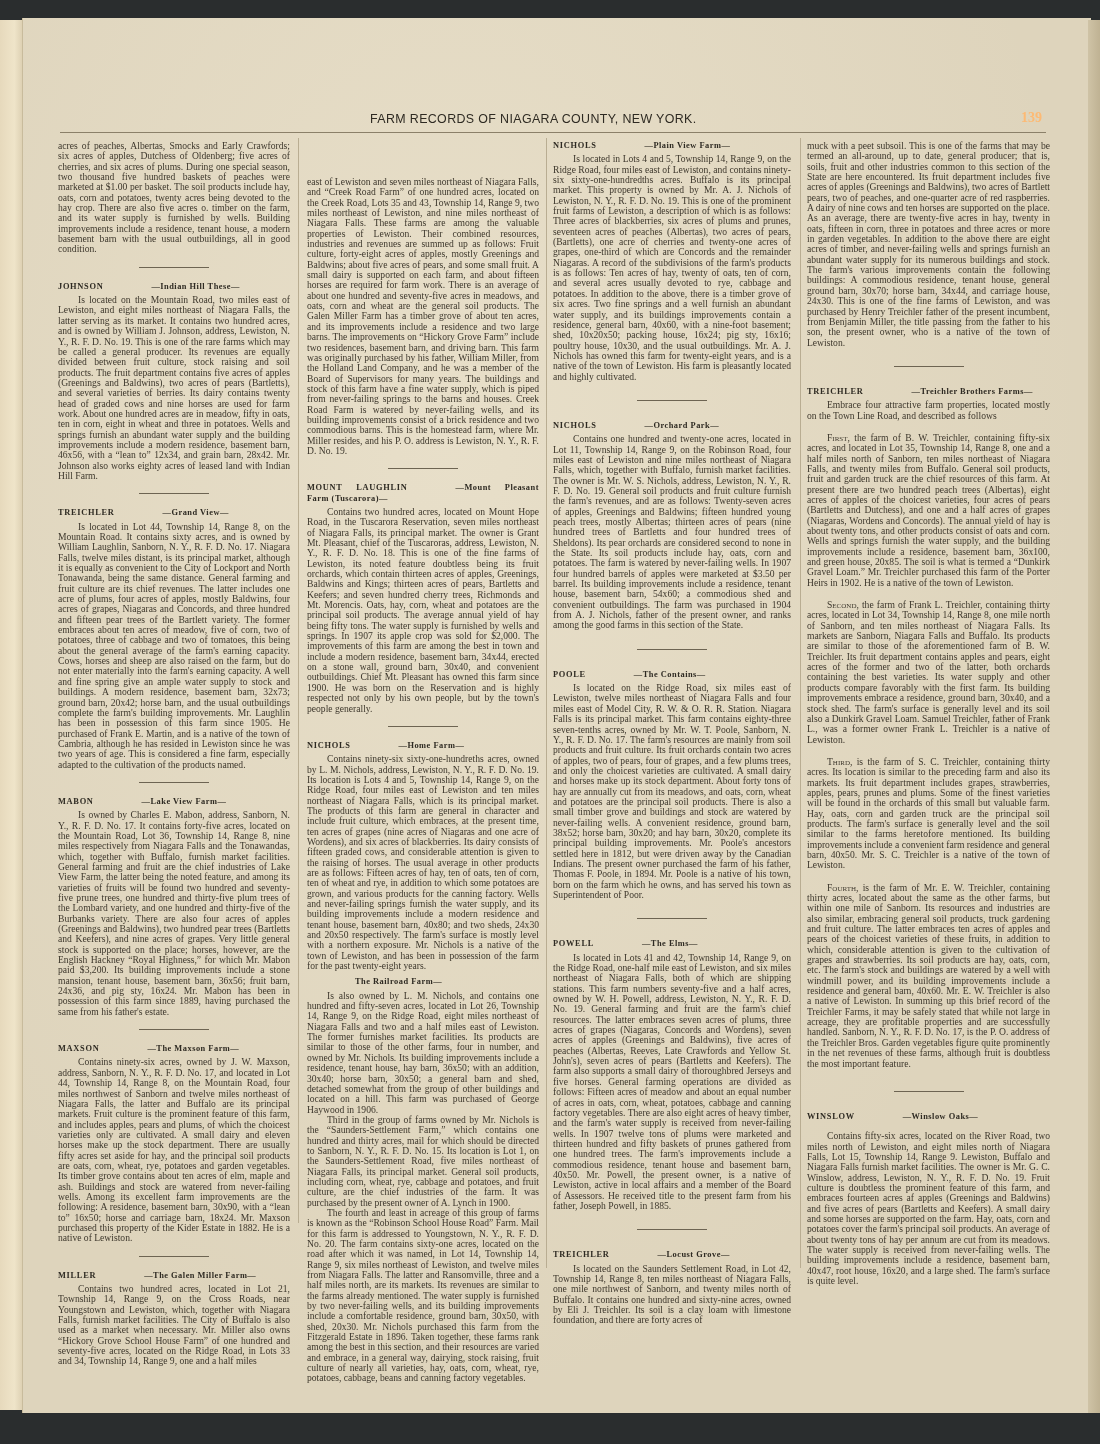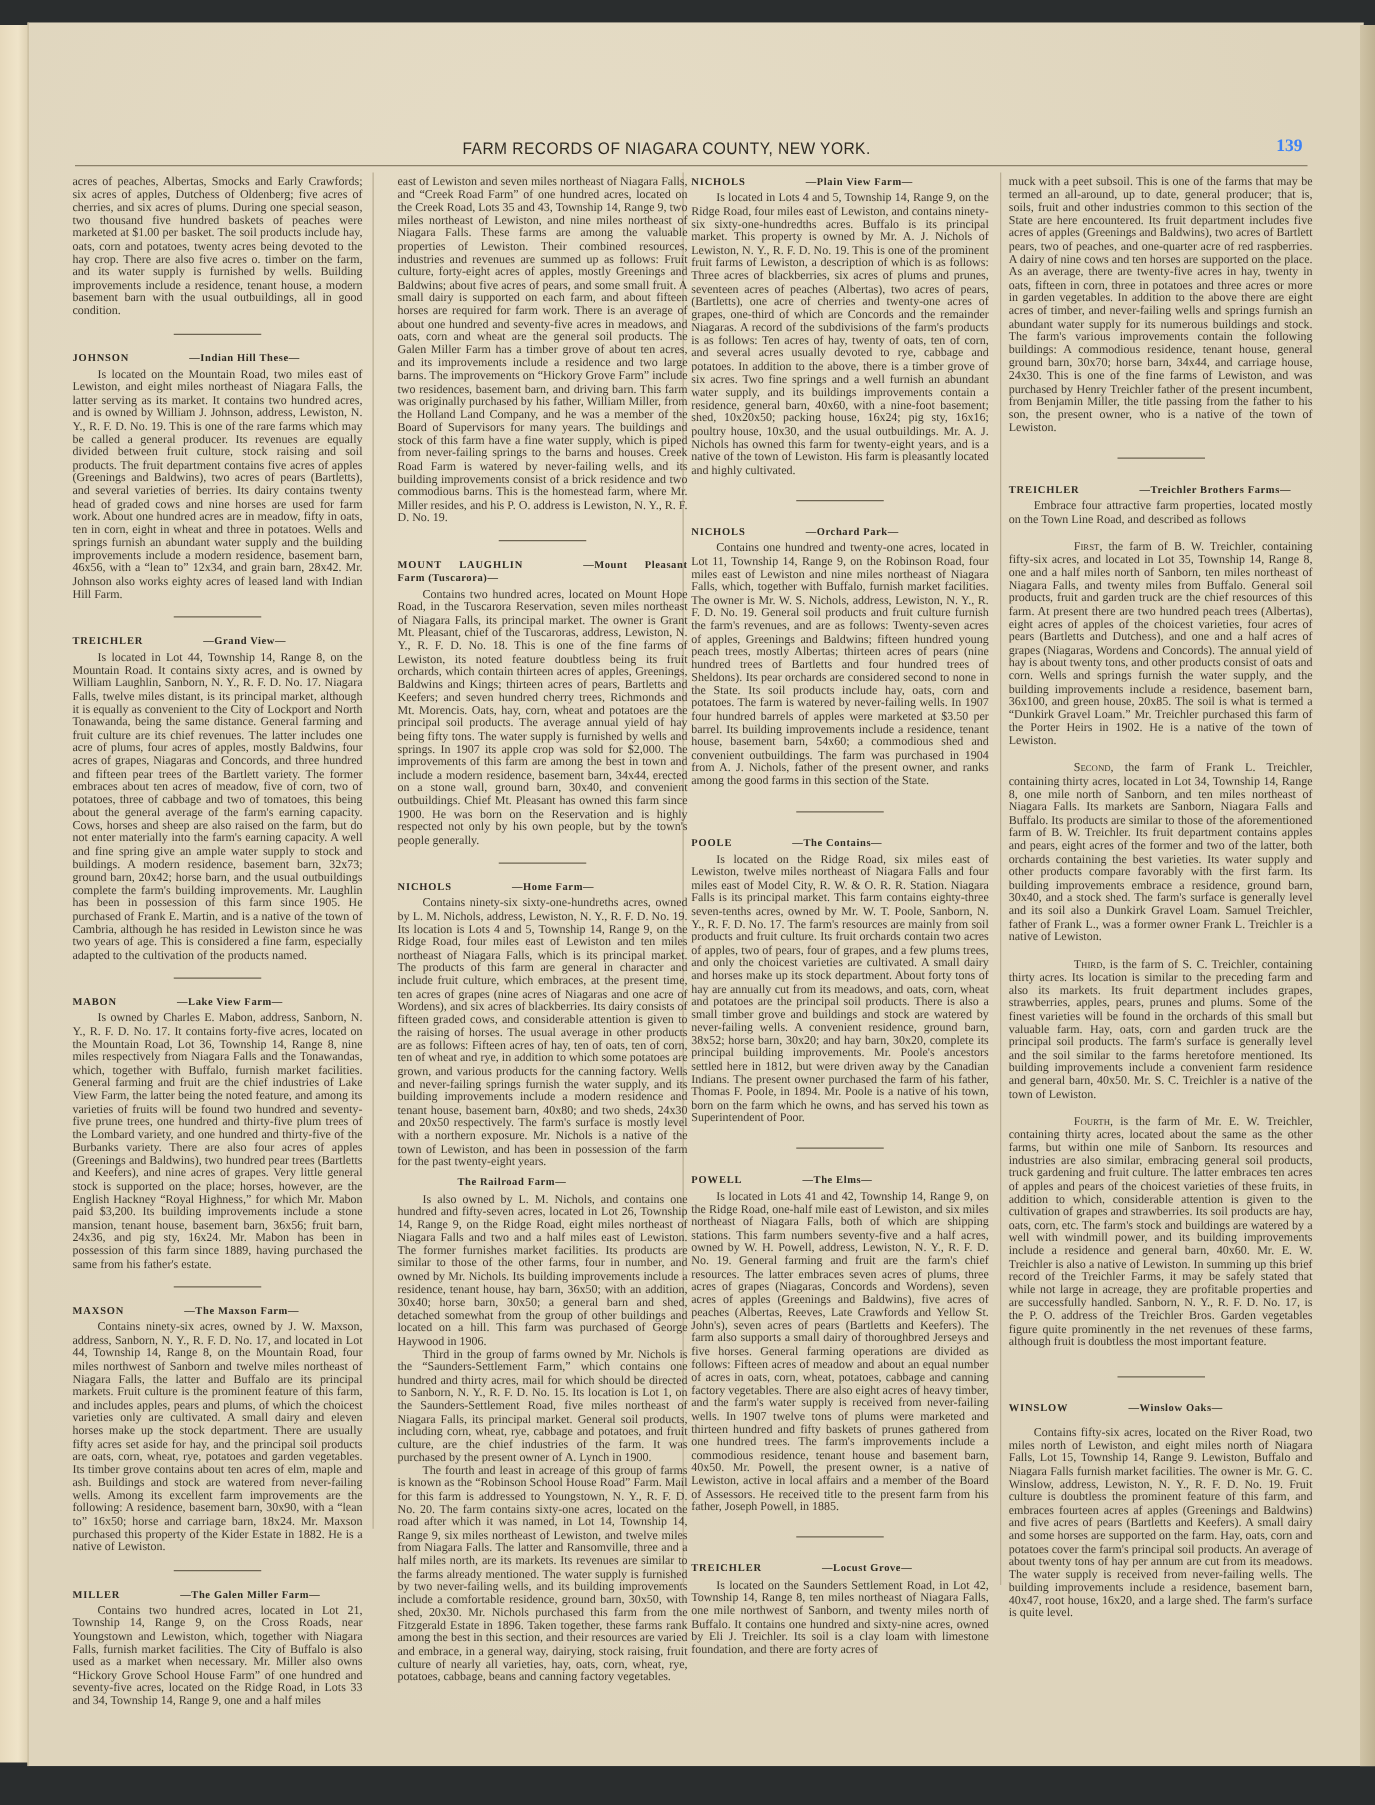--- a/index.html
+++ b/index.html
@@ -29,50 +29,50 @@
   }
   .running-head {
     position: absolute; top: 111px; left: 370px; width: 420px;
     font-family: "Liberation Sans", "DejaVu Sans", sans-serif;
     font-size: 13.5px; letter-spacing: 0.4px; color: #2e2a22;
     transform: scaleX(0.92); transform-origin: left;
     white-space: nowrap;
   }
   .page-number {
     position: absolute; top: 110px; left: 1021px;
-    font-size: 14px; color: #3b82f6; font-weight: bold;
+    font-size: 14px; color: #fdba74; font-weight: bold;
   }
   .head-rule {
     position: absolute; top: 132px; left: 60px; width: 986px; height: 1px;
     background: #8b8069;
   }
   .col {
     position: absolute; top: 141px;
     font-size: 9.6px; line-height: 10.35px; color: #3d372c;
     text-align: justify; hyphens: auto;
   }
   .col1 { left: 58px; width: 232px; font-family: Liberation Serif, serif; }
-  .col2 { left: 318px; width: 232px; }
+  .col2 { left: 307px; width: 232px; margin-top: 36px; }
   .col3 { left: 553px; width: 238px; }
   .col4 { left: 807px; width: 243px; }
   .col-divider {
     position: absolute; top: 138px; width: 1px; background: #b9ad92;
   }
   .col p { margin: 0; text-indent: 20px; }
   .col p.cont { text-indent: 0; }
   .entry-title {
     font-weight: bold; font-size: 8.4px; letter-spacing: 0.7px;
     margin: 6px 0 3px 0; color: #2e2a22;
   }
   .entry-title .sub { letter-spacing: 0.5px; padding-left: 48px; }
   .sep {
     width: 70px; height: 1px; background: #6d6452;
     margin: 12px auto 14px auto;
   }
-  .sc { font-variant: small-caps; margin-left: 32px; }
+  .sc { font-variant: small-caps; }
   .gap { height: 12px; }
 </style>
 </head>
 <body>
 
 <div class="page-edge"></div>
 <div class="page"></div>
 <div class="right-edge"></div>
 <div class="bottom-board"></div>
 

